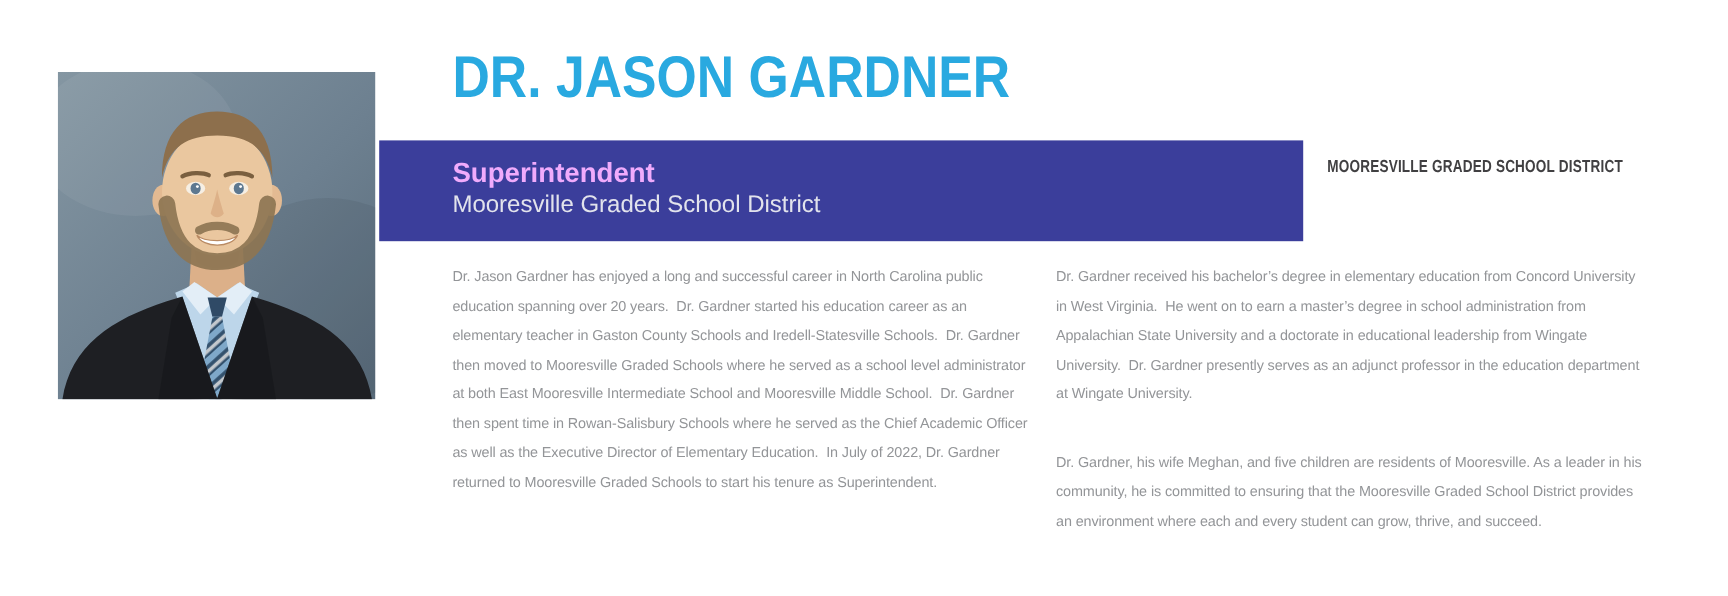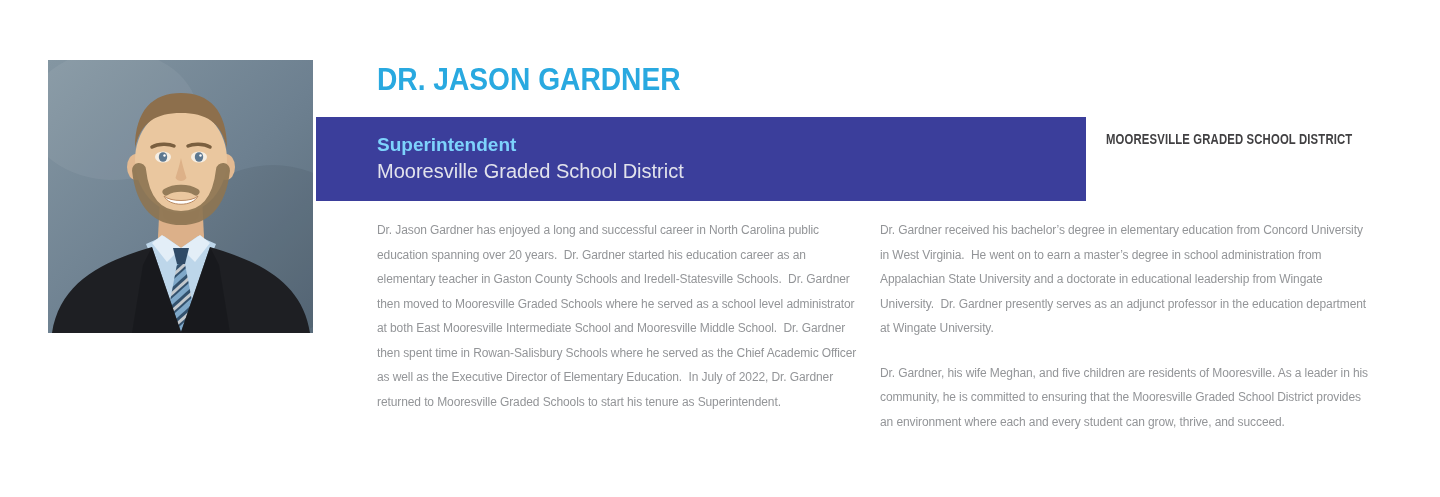--- a/index.html
+++ b/index.html
@@ -20,24 +20,24 @@
     top: 60px;
     width: 265px;
     height: 273px;
     overflow: hidden;
   }
 
   
   .name-title {
     position: absolute;
     left: 377px;
-    top: 51px;
+    top: 37px;
     height: 56px;
     color: #29a9e0;
-    font-size: 32px;
+    font-size: 49px;
     font-weight: 700;
     line-height: 56px;
     letter-spacing: 0px;
     white-space: nowrap;
   }
   .name-title .squeeze {
     display: inline-block;
     transform: scaleX(0.88);
     transform-origin: 0 50%;
   }
@@ -46,22 +46,22 @@
   .banner {
     position: absolute;
     left: 316px;
     top: 117px;
     width: 770px;
     height: 84px;
     background: #3b3e9b;
     padding: 14px 0 0 61px;
   }
   .banner .role {
-    color: #7dd3fc;
-    font-size: 19px;
+    color: #f0abfc;
+    font-size: 23px;
     font-weight: 700;
     line-height: 27px;
   }
   .banner .org {
     color: #e2e3ec;
     font-size: 20px;
     font-weight: 400;
     line-height: 25px;
     margin-top: 1px;
   }
@@ -102,21 +102,21 @@
 
   
   .bio-col {
     position: absolute;
     top: 218px;
     color: #939598;
     font-size: 12px;
     line-height: 24.5px;
     letter-spacing: -0.1px;
   }
-  .bio-col p + p { margin-top: 20px; }
+  .bio-col p + p { margin-top: 32px; }
   .bio-left  { left: 377px; width: 487px; }
   .bio-right { left: 880px; width: 494px; }
 </style>
 </head>
 <body>
 
 <div class="page">
 
   <div class="photo">
     <svg width="265" height="273" viewBox="0 0 265 273">

